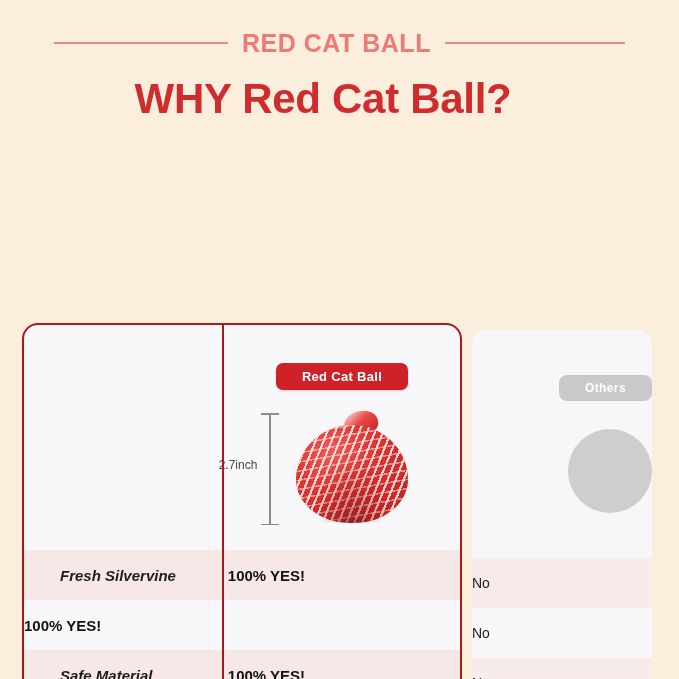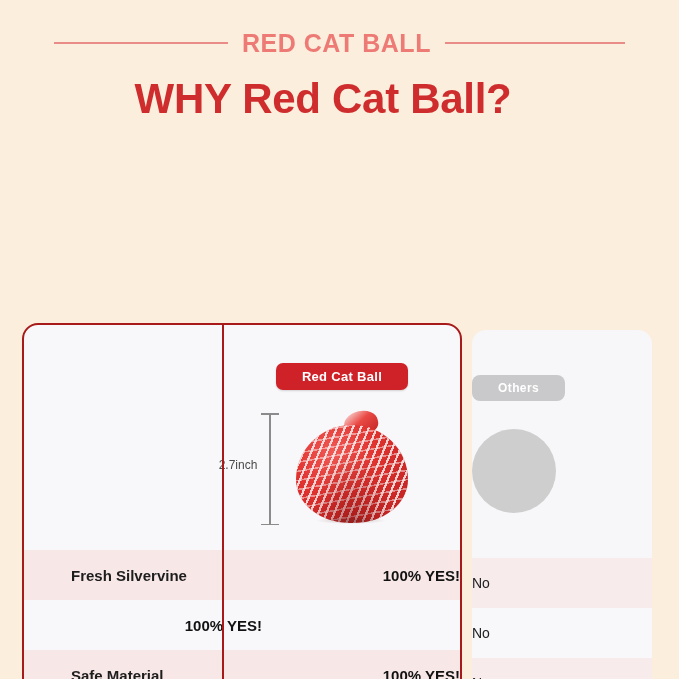--- a/index.html
+++ b/index.html
@@ -36,21 +36,21 @@
   
   .compare { position:absolute; left:0; top:160px; width:679px; height:482px; }
 
   
   .others-panel {
     position:absolute; left:472px; top:170px; width:180px; height:468px;
     background:#f7f6f8; border-radius:14px; overflow:hidden;
   }
   .others-head {
     position:absolute; left:0; top:0; width:180px; height:218px;
-    display:flex; flex-direction:column; align-items:flex-start;
+    display:flex; flex-direction:column; align-items:flex-end;
   }
   .others-badge {
     margin-top:45px; background:#c9c9cb; color:#ffffff;
     font-size:12px; font-weight:700; letter-spacing:0.4px;
     padding:7px 26px; border-radius:8px; line-height:1;
   }
   .others-circle {
     margin-top:28px; width:84px; height:84px; border-radius:50%;
     background:#cecece;
   }
@@ -133,24 +133,24 @@
   .ball .shadow {
     position:absolute; left:20px; top:106px; width:70px; height:7px;
     border-radius:50%;
     background:radial-gradient(ellipse, rgba(90,50,50,0.26) 0%, rgba(90,50,50,0) 72%);
   }
 
   .rc-rows { position:absolute; left:0; top:225px; width:436px; }
   .rc-rows .rrow { height:50px; display:flex; align-items:center; background:#f8f7f9; }
   .rc-rows .rrow.tint { background:#f8e7e7; }
   .rc-rows .cell-label {
-    width:208px; padding-left:47px; font-size:15px; font-weight:700; color:#1d1d1d;
+    width:208px; padding-left:36px; font-size:15px; font-weight:700; color:#1d1d1d;font-style:italic;
   }
   .rc-rows .cell-value {
-    width:238px; text-align:right; font-size:15px; font-weight:700; color:#121212;
+    width:238px; text-align:left; font-size:15px; font-weight:700; color:#121212;
   }
 </style>
 </head>
 <body>
 
 <div class="header">
 
   <div class="eyebrow-row">
     <span class="rule left"></span>
     <span class="eyebrow">RED CAT BALL</span>

